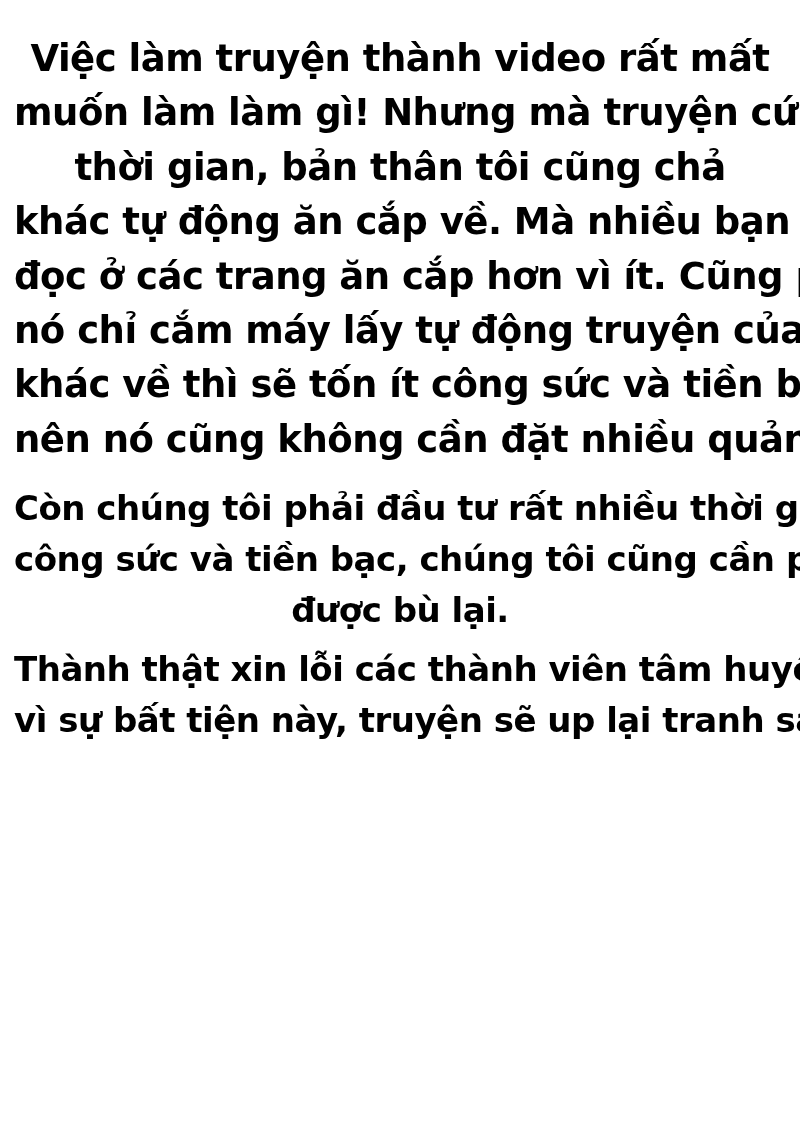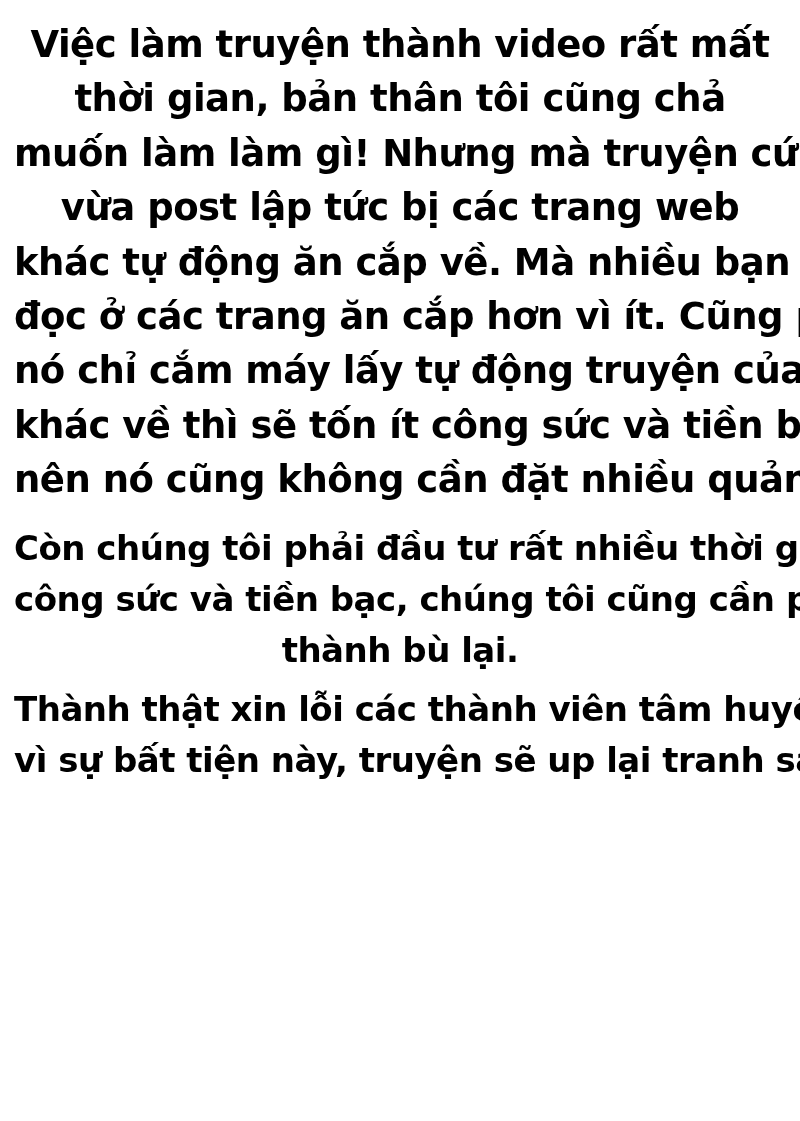--- a/index.html
+++ b/index.html
@@ -28,20 +28,21 @@
     text-align: center;
     color: #000000;
     font-weight: 700;
     font-family: "DejaVu Sans", "Liberation Sans", sans-serif;
     letter-spacing: -0.5px;
   }
   .para-1 {
     font-size: 37px;
     line-height: 1.47;
     margin-bottom: 16px;
+    margin-top: 14px;
   }
   .para-2 {
     font-size: 34px;
     line-height: 1.50;
     margin-bottom: 8px;
   }
   .para-3 {
     font-size: 34px;
     line-height: 1.50;
   }
@@ -50,34 +51,33 @@
     white-space: nowrap;
   }
 </style>
 </head>
 <body>
 
 <div class="page">
 
   <div class="block para-1">
     <span class="line">Việc làm truyện thành video rất mất</span>
+    <span class="line">muốn làm làm gì! Nhưng mà truyện cứ</span>
     <span class="line">thời gian, bản thân tôi cũng chả</span>
-    <span class="line">muốn làm làm gì! Nhưng mà truyện cứ</span>
-    <span class="line">vừa post lập tức bị các trang web</span>
     <span class="line">khác tự động ăn cắp về. Mà nhiều bạn cứ thích</span>
     <span class="line">đọc ở các trang ăn cắp hơn vì ít. Cũng phải, vì web</span>
     <span class="line">nó chỉ cắm máy lấy tự động truyện của người</span>
     <span class="line">khác về thì sẽ tốn ít công sức và tiền bạc hơn</span>
     <span class="line">nên nó cũng không cần đặt nhiều quảng cáo.</span>
   </div>
 
   <div class="block para-2">
     <span class="line">Còn chúng tôi phải đầu tư rất nhiều thời gian,</span>
     <span class="line">công sức và tiền bạc, chúng tôi cũng cần phải</span>
-    <span class="line">thành bù lại.</span>
+    <span class="line">được bù lại.</span>
   </div>
 
   <div class="block para-3">
     <span class="line">Thành thật xin lỗi các thành viên tâm huyết</span>
     <span class="line">vì sự bất tiện này, truyện sẽ up lại tranh sau</span>
   </div>
 
 </div>
 
 </body></html>

